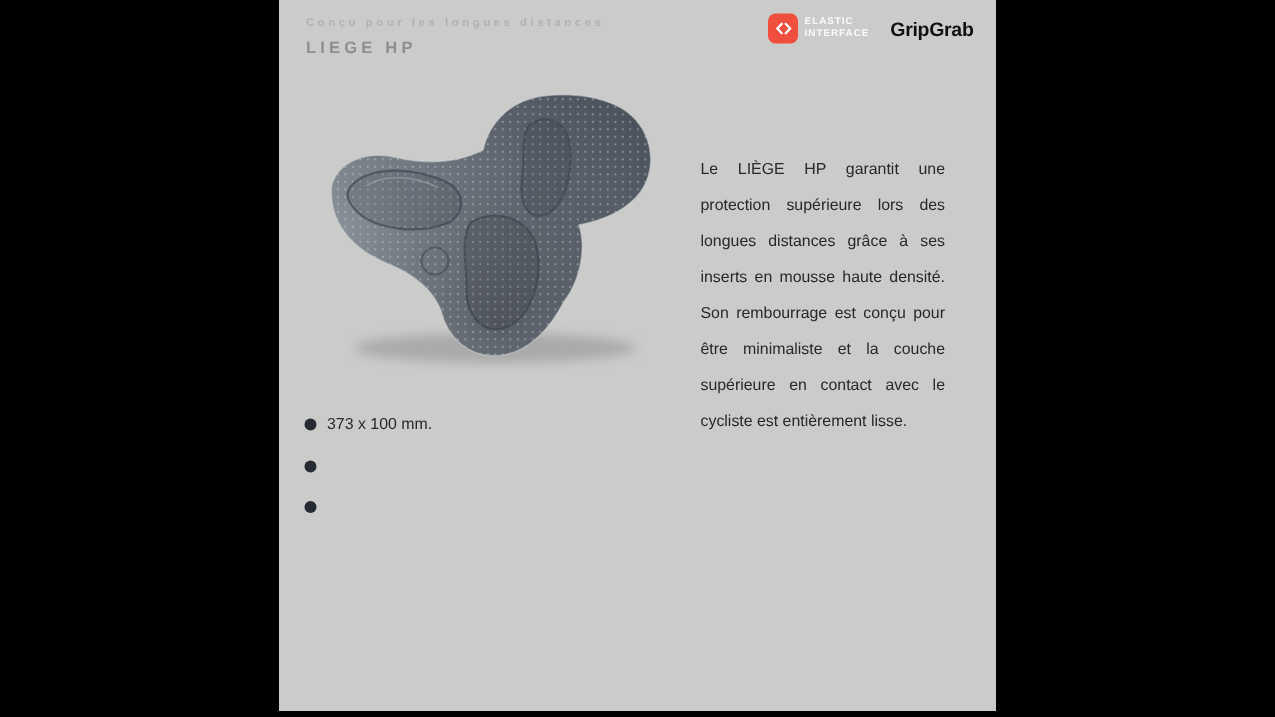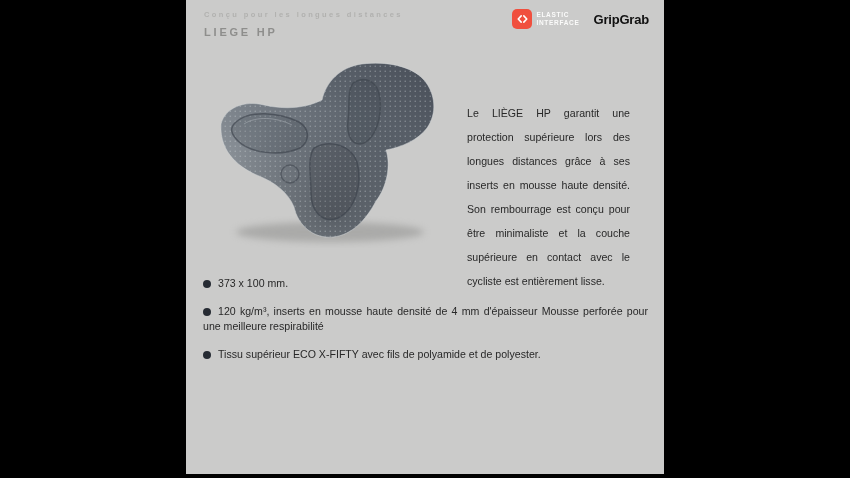--- a/index.html
+++ b/index.html
@@ -135,20 +135,20 @@
     </g>
   </svg>
 
   <p class="desc">Le LIÈGE HP garantit une protection supérieure lors des longues distances grâce à ses inserts en mousse haute densité. Son rembourrage est conçu pour être minimaliste et la couche supérieure en contact avec le cycliste est entièrement lisse.</p>
 
   <ul class="features">
     <li>
       <span class="dot"></span><span>373 x 100 mm.</span>
     </li>
     <li>
-      <span class="dot"></span><span>120 kg/m³, inserts en mousse haute densité de 4 mm d'épaisseur Mousse perforée pour une meilleure respirabilité</span>
+      <span class="dot"></span>
     </li>
     <li>
-      <span class="dot"></span><span>Tissu supérieur ECO X-FIFTY avec fils de polyamide et de polyester.</span>
+      <span class="dot"></span>
     </li>
   </ul>
 
 </div>
 
 </body></html>

